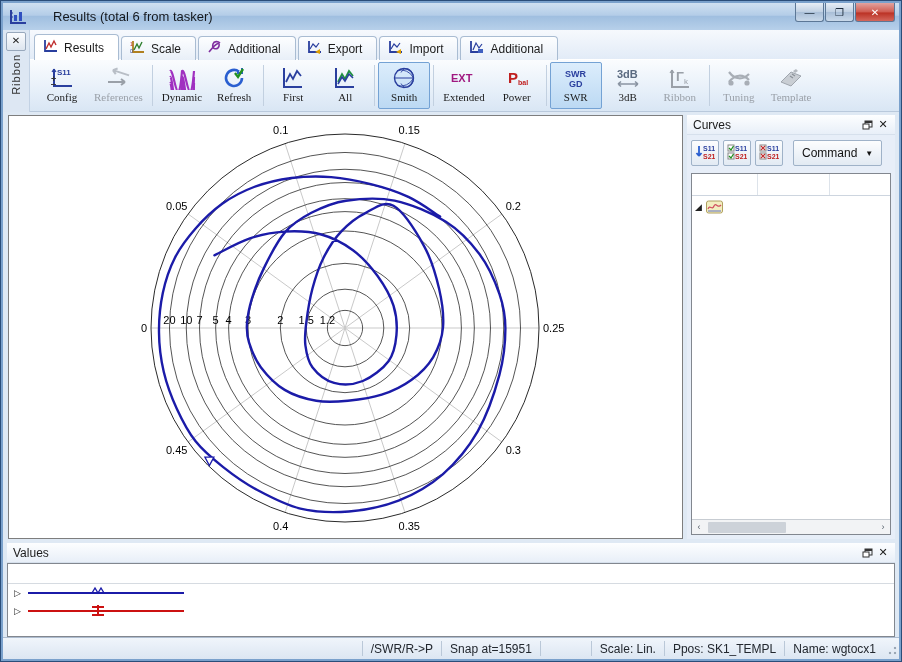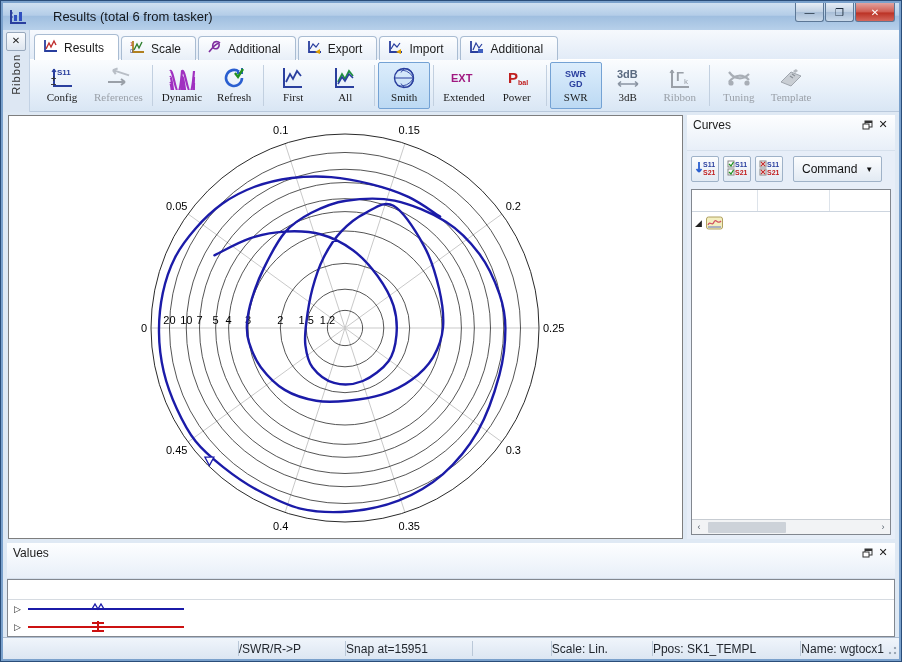--- a/index.html
+++ b/index.html
@@ -37,21 +37,21 @@
     border:1px solid transparent;border-radius:2px;}
   .tbtn .ticon{height:27px;display:flex;align-items:center;justify-content:center;}
   .tbtn .tlabel{font-size:11px;color:#1c1c1c;white-space:nowrap;font-family:Liberation Serif, serif;}
   .tbtn.disabled .tlabel{color:#9aa0a8;}
   .tbtn.selected{background:linear-gradient(#dcedfc,#bcd9f3);border-color:#74a2d4;text-align:center;}
   .tb-spacer{flex:1;}
   
   .mainrow{flex:1;display:flex;padding:3px 4px 4px 5px;gap:4px;min-height:0;}
   .plot-panel{width:673px;flex:0 0 673px;background:#fff;border:1px solid #7e7e7e;position:relative;}
   .side-panel{flex:1;display:flex;flex-direction:column;min-width:0;background:#e7eef8;}
-  .panel-titlebar{height:19px;flex:0 0 19px;display:flex;align-items:center;padding:0 4px 16px 6px;
+  .panel-titlebar{height:19px;flex:0 0 19px;display:flex;align-items:center;padding:0 4px 0 6px;
     background:linear-gradient(#fdfeff,#e8eff8);border-bottom:1px solid #d6e0ec;font-size:12px;color:#1b1b1b;}
   .panel-title{flex:1;}
   .panel-icon{width:16px;height:14px;display:flex;align-items:center;justify-content:center;color:#222;font-size:11px;}
   .curves-btnrow{height:32px;flex:0 0 32px;display:flex;align-items:center;gap:4px;padding:2px 4px;}
   .mini-btn{width:26px;height:24px;border:1px solid #9fb2c8;border-radius:2px;background:linear-gradient(#fcfdfe,#e2eaf3);
     display:flex;align-items:center;justify-content:center;}
   .cmd-btn{height:24px;margin-left:6px;padding:0 8px;border:1px solid #9fb2c8;border-radius:2px;
     background:linear-gradient(#fcfdfe,#e2eaf3);display:flex;align-items:center;gap:8px;font-size:12px;color:#111;}
   .curves-tablewrap{flex:1;margin:2px 4px 4px;border:1px solid #82878f;background:#fff;display:flex;flex-direction:column;min-height:0;}
   .ctable{flex:1;overflow:hidden;}
@@ -71,21 +71,21 @@
   .values-tablewrap{flex:1;border:1px solid #82878f;background:#fff;display:flex;flex-direction:column;min-height:0;}
   .vhrow{display:flex;height:19px;border-bottom:1px solid #d6dbe1;align-items:center;font-size:12px;color:#1b1b1b;}
   .vrow{display:flex;height:18px;align-items:center;font-size:12px;color:#101010;}
   .v-sym{width:196px;flex:0 0 196px;display:flex;align-items:center;padding-left:6px;box-sizing:border-box;gap:2px;}
   .v-name{width:48px;flex:0 0 48px;}
   .v-par{width:96px;flex:0 0 96px;}
   .v-un{flex:1;}
   
   .statusbar{flex:0 0 21px;display:flex;align-items:center;justify-content:flex-end;
     background:linear-gradient(#f0f5fb,#dce6f2);border-top:1px solid #aebdd0;font-size:12px;color:#22272e;}
-  .seg{padding:0 0;border-left:1px solid #bac8d8;height:15px;display:flex;align-items:center;white-space:nowrap;margin-left:44px;}
+  .seg{padding:0 8px;border-left:1px solid #bac8d8;height:15px;display:flex;align-items:center;white-space:nowrap;}
   .seg.empty{min-width:34px;}
   .grip{width:14px;height:15px;margin-right:1px;
     background:
       radial-gradient(circle at 11px 12px,#9aa7b5 1.2px,transparent 1.6px),
       radial-gradient(circle at 11px 7px,#9aa7b5 1.2px,transparent 1.6px),
       radial-gradient(circle at 6px 12px,#9aa7b5 1.2px,transparent 1.6px);}
   svg text{font-family:"Liberation Sans","DejaVu Sans",sans-serif;}
 </style>
 </head>
 <body>

